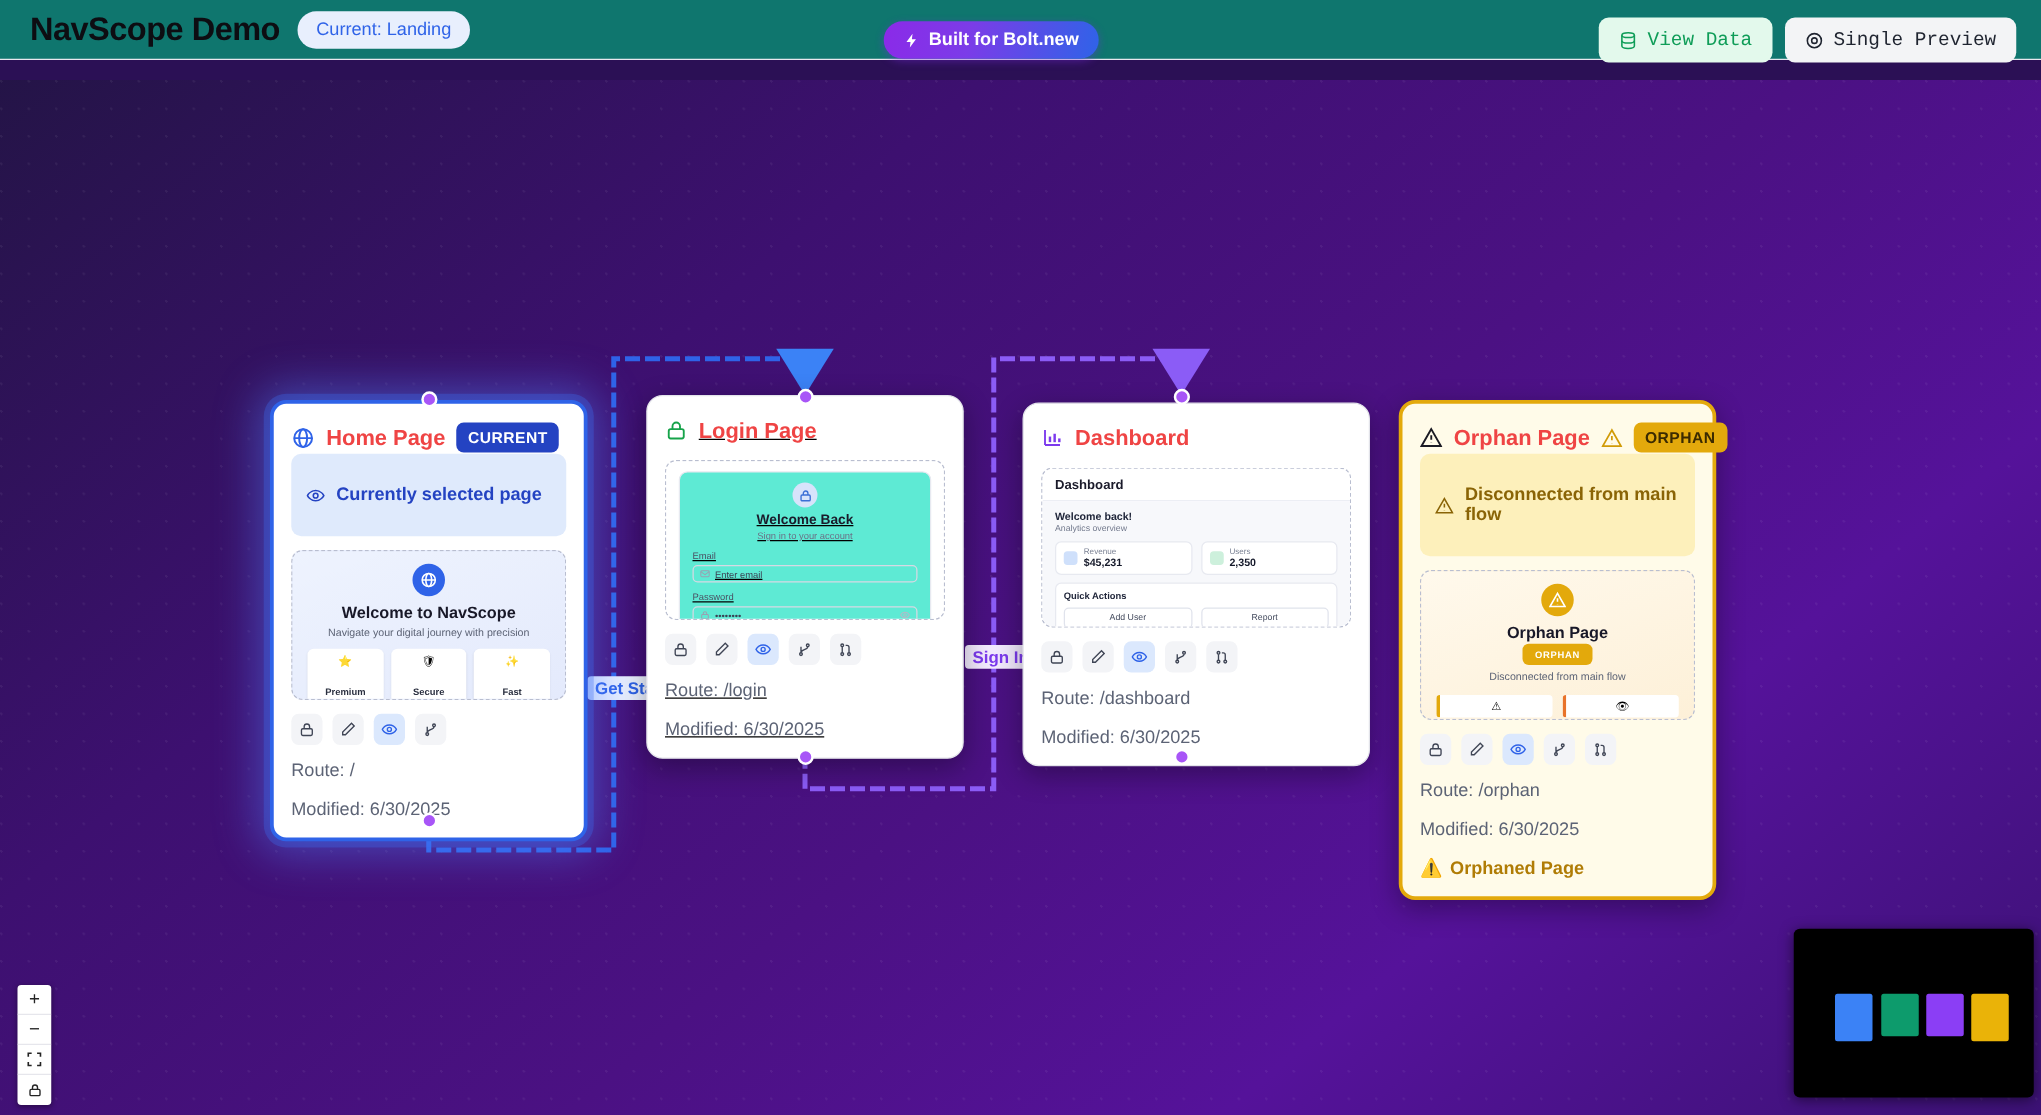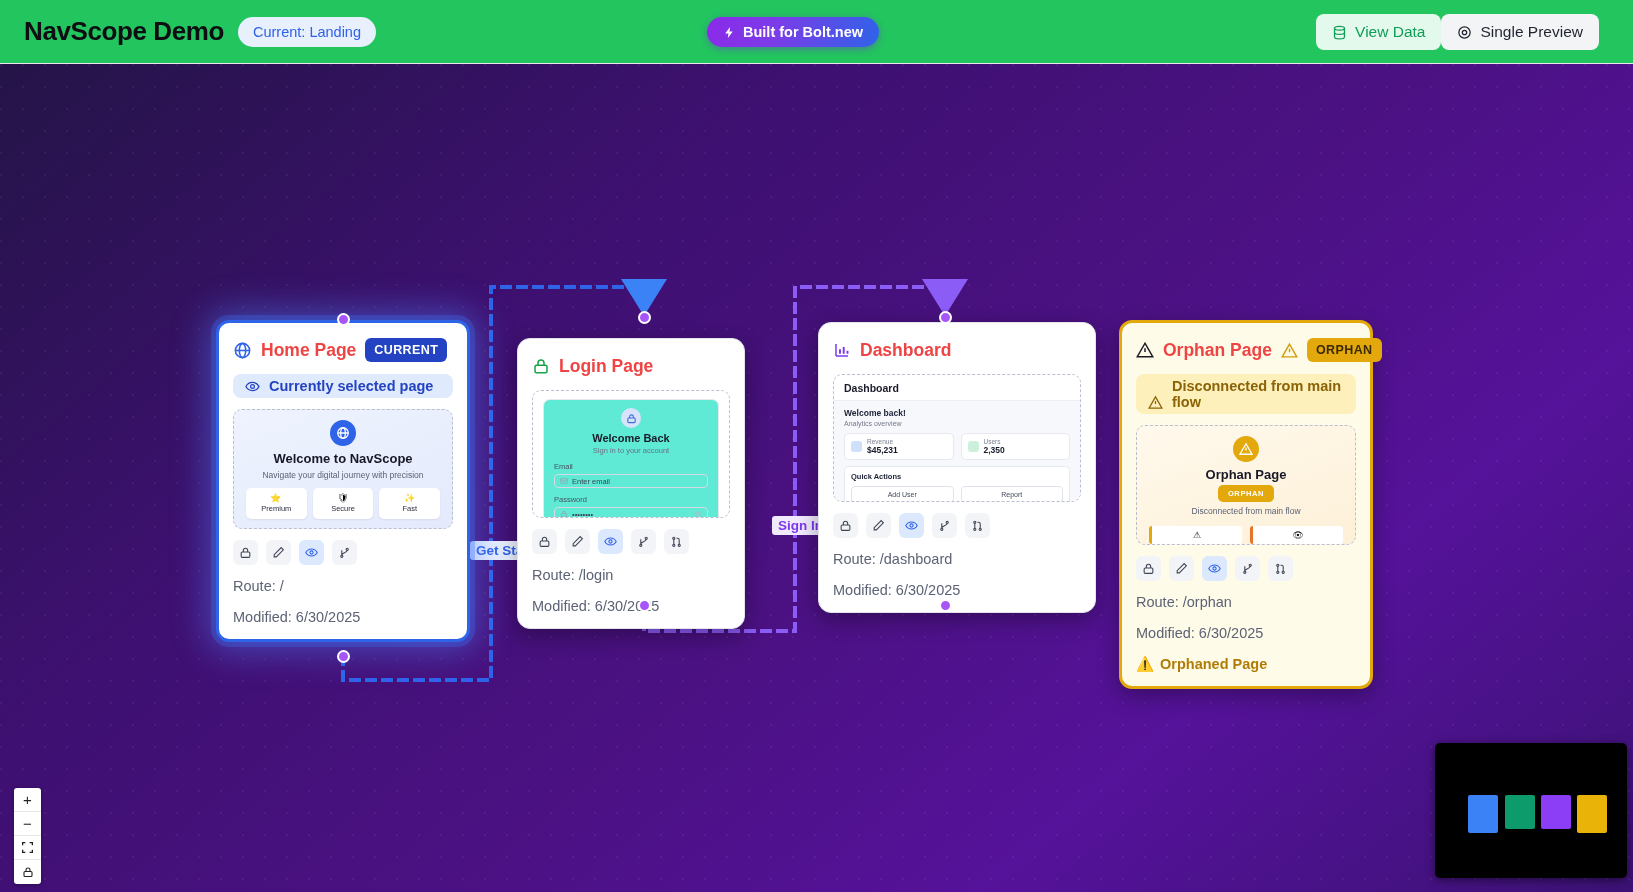--- a/index.html
+++ b/index.html
@@ -6,22 +6,22 @@
   html, body {
     width: 1633px; height: 892px;
     font-family: "Liberation Sans", sans-serif;
     overflow: hidden;
     background: #2b1055;
   }
 
   
   .header {
     position: absolute; top: 0; left: 0;
-    width: 1633px; height: 64px;
-    background: #22c55e;
+    width: 1633px; height: 48px;
+    background: #0f766e;
     border-bottom: 1px solid #e8e8ee;
     display: flex; align-items: center;
     z-index: 60;
   }
   .brand {
     margin-left: 24px;
     font-size: 26px; font-weight: bold; color: #0d0d12;
     letter-spacing: -0.4px;
   }
   .current-pill {
@@ -38,22 +38,22 @@
     height: 30px;
     display: flex; align-items: center; gap: 7px;
     padding: 0 16px;
     border-radius: 16px;
     background: linear-gradient(100deg, #8b2ae8 0%, #7b3ce8 40%, #2f63e8 100%);
     color: #fff; font-size: 14.5px; font-weight: bold;
     box-shadow: 0 2px 7px rgba(120,40,220,.45);
     white-space: nowrap;
   }
   .hdr-right {
-    position: absolute; right: 34px; top: 14px;
-    display: flex; align-items: center;
+    position: absolute; right: 20px; top: 14px;
+    display: flex; gap: 10px; align-items: center; font-family: Liberation Mono, monospace;
   }
   .hdr-btn {
     display: flex; align-items: center; gap: 8px;
     height: 36px; padding: 0 16px;
     border-radius: 8px;
     font-size: 15.5px;
     white-space: nowrap;
   }
   .hdr-btn.green { background: #e3f9ec; color: #0f9d58; }
   .hdr-btn.grey  { background: #f3f4f6; color: #1f2430; }
@@ -121,24 +121,23 @@
   .node-head { display: flex; align-items: center; gap: 9px; height: 26px; }
   .node-title { font-size: 17.5px; font-weight: bold; color: #ef4444; white-space: nowrap; }
   .badge {
     font-size: 12.5px; font-weight: bold; color: #fff;
     padding: 5px 9px; border-radius: 6px; letter-spacing: .4px;
   }
   .badge.current { background: #2443c2; }
   .badge.orphan  { background: #e3a90c; color: #3b2a00; }
 
   .banner {
-    margin-top: 11px;
-    display: flex; align-items: flex-end; gap: 9px;
+    display: flex; align-items: center; gap: 9px;
     border-radius: 8px;
-    padding: 4px 12px;
+    padding: 25px 12px;
     font-size: 14.5px; font-weight: bold;
   }
   .banner.blue   { background: #dfeafc; color: #2443c2; }
   .banner.yellow { background: #fdf0bb; color: #8a6406; }
 
   
   .preview {
     margin-top: 11px;
     border: 1.5px dashed #b9bed0;
     border-radius: 9px;
@@ -167,21 +166,21 @@
   .pv-h { font-size: 13px; font-weight: bold; color: #181828; }
   .pv-sub { font-size: 8.5px; color: #5c6375; margin-top: 4px; }
 
   .pv-tiles { display: flex; gap: 6px; margin-top: 8px; }
   .pv-tile {
     flex: 1; background: #fff; border-radius: 5px;
     padding: 5px 0 6px 0; text-align: center;
     box-shadow: 0 1px 2px rgba(0,0,0,.07);
   }
   .pv-tile .g { font-size: 9px; line-height: 11px; }
-  .pv-tile .t { font-size: 7.5px; font-weight: normal; color: #2b3040; margin-top: 0; text-align: center; }
+  .pv-tile .t { font-size: 7.5px; font-weight: bold; color: #2b3040; margin-top: 14px; text-align: center; }
 
   .pv-chip {
     display: inline-block; background: #e3a90c; color: #fff;
     font-size: 7.5px; font-weight: bold; letter-spacing: .6px;
     padding: 4px 10px; border-radius: 5px; margin-top: 2px;
   }
   .pv-row2 { display: flex; gap: 8px; margin-top: 10px; }
   .pv-bar {
     flex: 1; background: #fff; border-left: 3px solid #e3a90c;
     border-radius: 3px; padding: 4px 0; text-align: center; font-size: 9px;
@@ -408,21 +407,21 @@
             <circle cx="17" cy="6" r="2"></circle>
             <path d="M7 17V8M17 8c0 5-10 4-10 9"></path>
           </svg>
       </div>
     </div>
 
     <div class="meta">Route: /</div>
     <div class="meta">Modified: 6/30/2025</div>
   </div>
 
-  <div class="node plain" style="left:517px; top:274px; width:228px;">
+  <div class="node plain" style="left:517px; top:252px; width:254px;text-decoration:underline;">
     <div class="node-head">
       <span>
         <svg width="18" height="18" viewBox="0 0 24 24" fill="none" stroke="#16a34a" stroke-width="2">
             <rect x="4" y="11" width="16" height="10" rx="2"></rect>
             <path d="M8 11V8a4 4 0 0 1 8 0v3"></path>
           </svg>
       </span>
       <span class="node-title">Login Page</span>
     </div>
 

